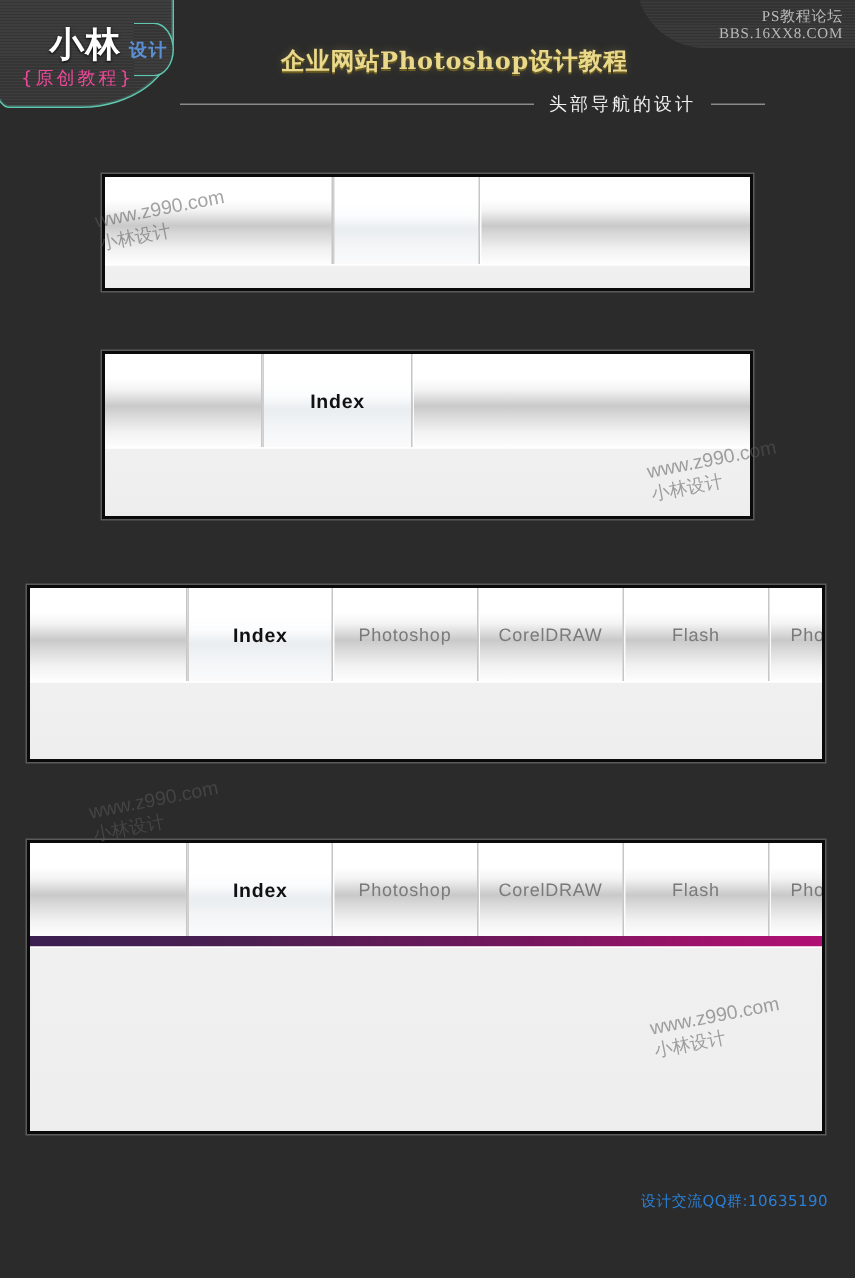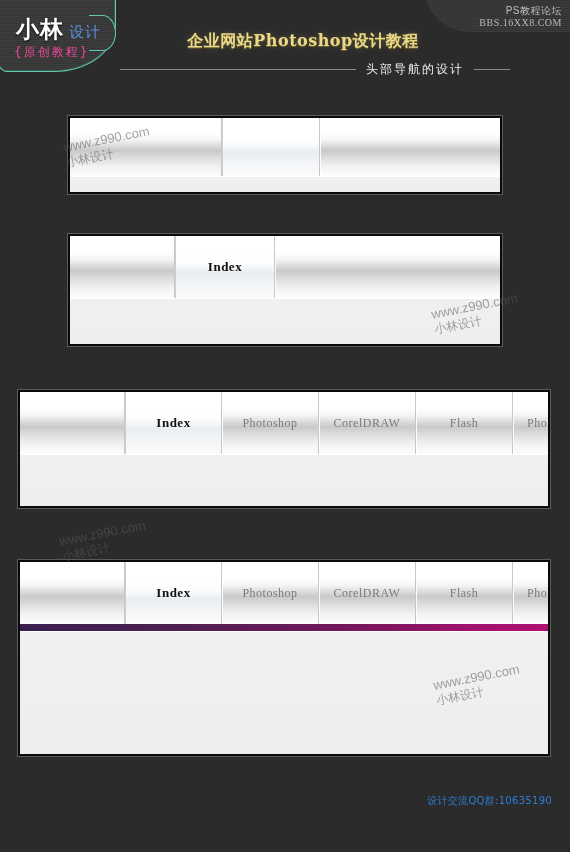--- a/index.html
+++ b/index.html
@@ -44,39 +44,39 @@
       repeating-linear-gradient(0deg, rgba(255,255,255,.045) 0 1px, rgba(0,0,0,0) 1px 2px),
       #353535;
     border-right: 1px solid #5ec8b0;
     border-top: 1px solid #5ec8b0;
     border-bottom: 1px solid #5ec8b0;
     border-radius: 0 50% 50% 0;
   }
 
   .logo-line1 {
     position: absolute;
-    left: 16px;
+    left: 33px;
     top: 14px;
     display: flex;
     align-items: baseline;
     gap: 5px;
     z-index: 3;
   }
   .logo-main {
     font-family: "DejaVu Sans", sans-serif;
     font-size: 23px;
     font-weight: 700;
     color: #ffffff;
     letter-spacing: 1px;
     text-shadow: 0 1px 2px #000;
   }
   .logo-sub {
     font-family: "DejaVu Sans", sans-serif;
-    font-size: 15px;
-    font-weight: 400;
+    font-size: 12px;
+    font-weight: 700;
     color: #5b8fd4;
     letter-spacing: 1px;
   }
   .logo-line2 {
     position: absolute;
     left: 14px;
     top: 44px;
     font-family: "DejaVu Sans", sans-serif;
     font-size: 12px;
     color: #ec4899;
@@ -92,21 +92,21 @@
     height: 46px;
     background:
       repeating-linear-gradient(0deg, rgba(255,255,255,.04) 0 1px, rgba(0,0,0,0) 1px 2px),
       #333333;
     border-radius: 0 0 0 46px;
   }
   .forum-l1 {
     position: absolute;
     right: 8px;
     top: 4px;
-    font-family: Liberation Sans, sans-serif;
+    font-family: Liberation Serif, serif;
     font-size: 10px;
     color: #bdbdbd;
     letter-spacing: .5px;
     z-index: 3;
   }
   .forum-l2 {
     position: absolute;
     right: 8px;
     top: 17px;
     font-family: Liberation Serif, serif;
@@ -166,21 +166,21 @@
         #ffffff 0%, #ffffff 26%, #f4f4f4 38%,
         #c9c9c9 56%, #d9d9d9 66%, #f2f2f2 84%, #fdfdfd 100%);
     position: relative;
   }
 
   .nav-cell {
     position: relative;
     display: flex;
     align-items: center;
     justify-content: center;
-    font-family: Liberation Serif, serif;
+    font-family: Liberation Sans, sans-serif;
     font-size: 12px;
     color: #7a7a7a;
     letter-spacing: .5px;
     white-space: nowrap;
     border-right: 1px solid #c6c6c6;
     box-shadow: 1px 0 0 rgba(255,255,255,.9);
   }
   .nav-cell.blank { border-right: 1px solid #c6c6c6; }
   .nav-cell.active {
     background: linear-gradient(to bottom,

